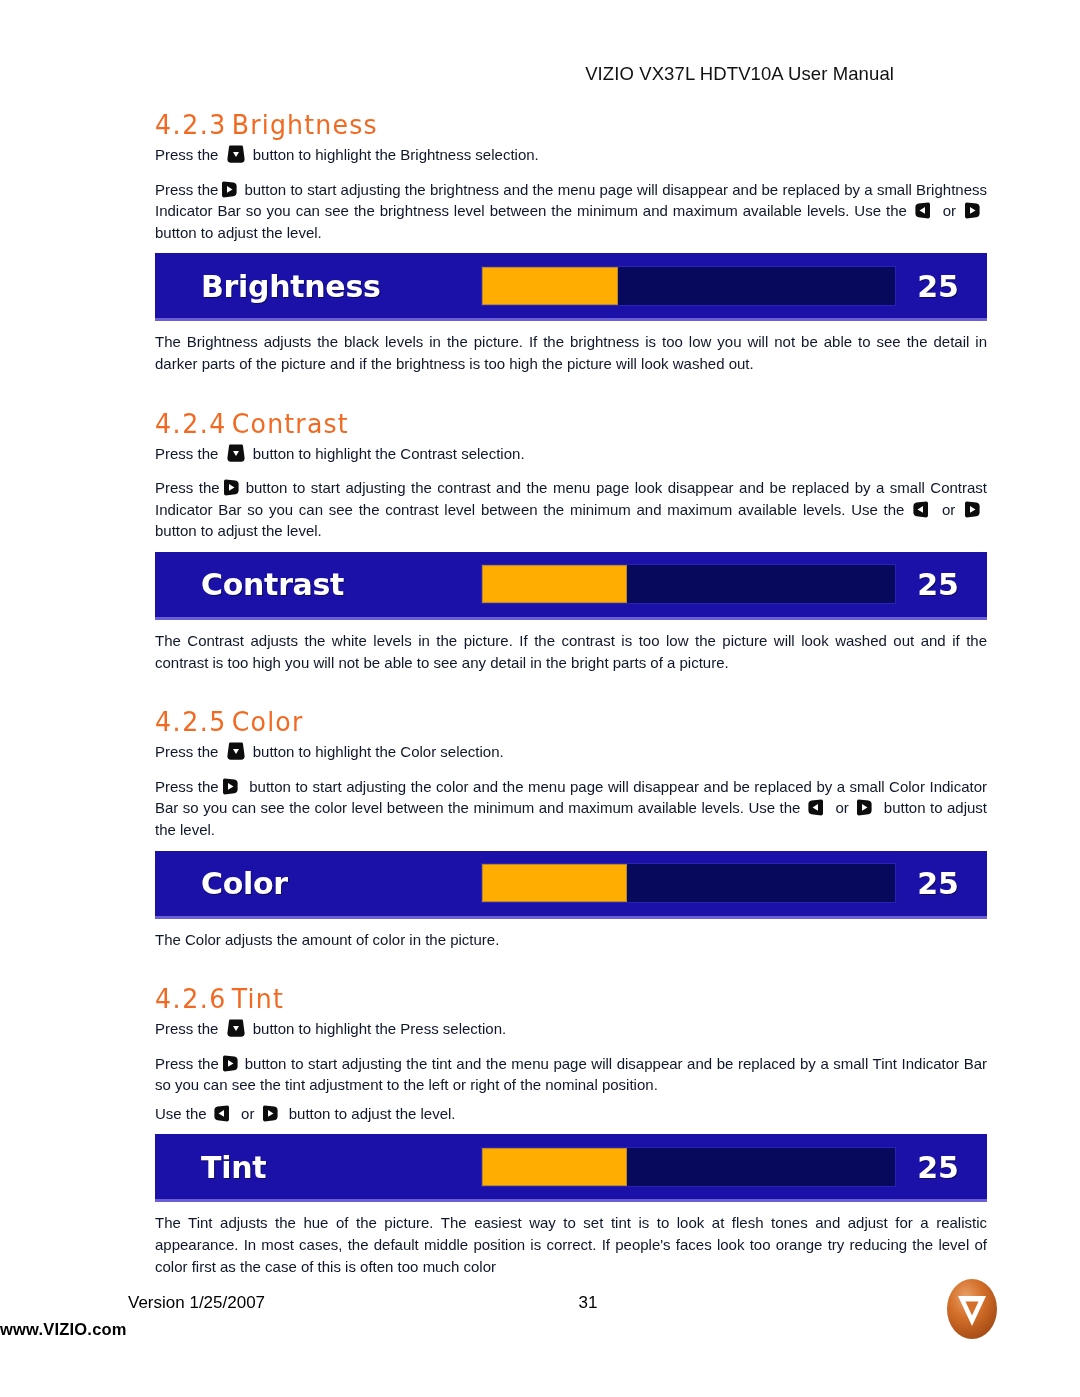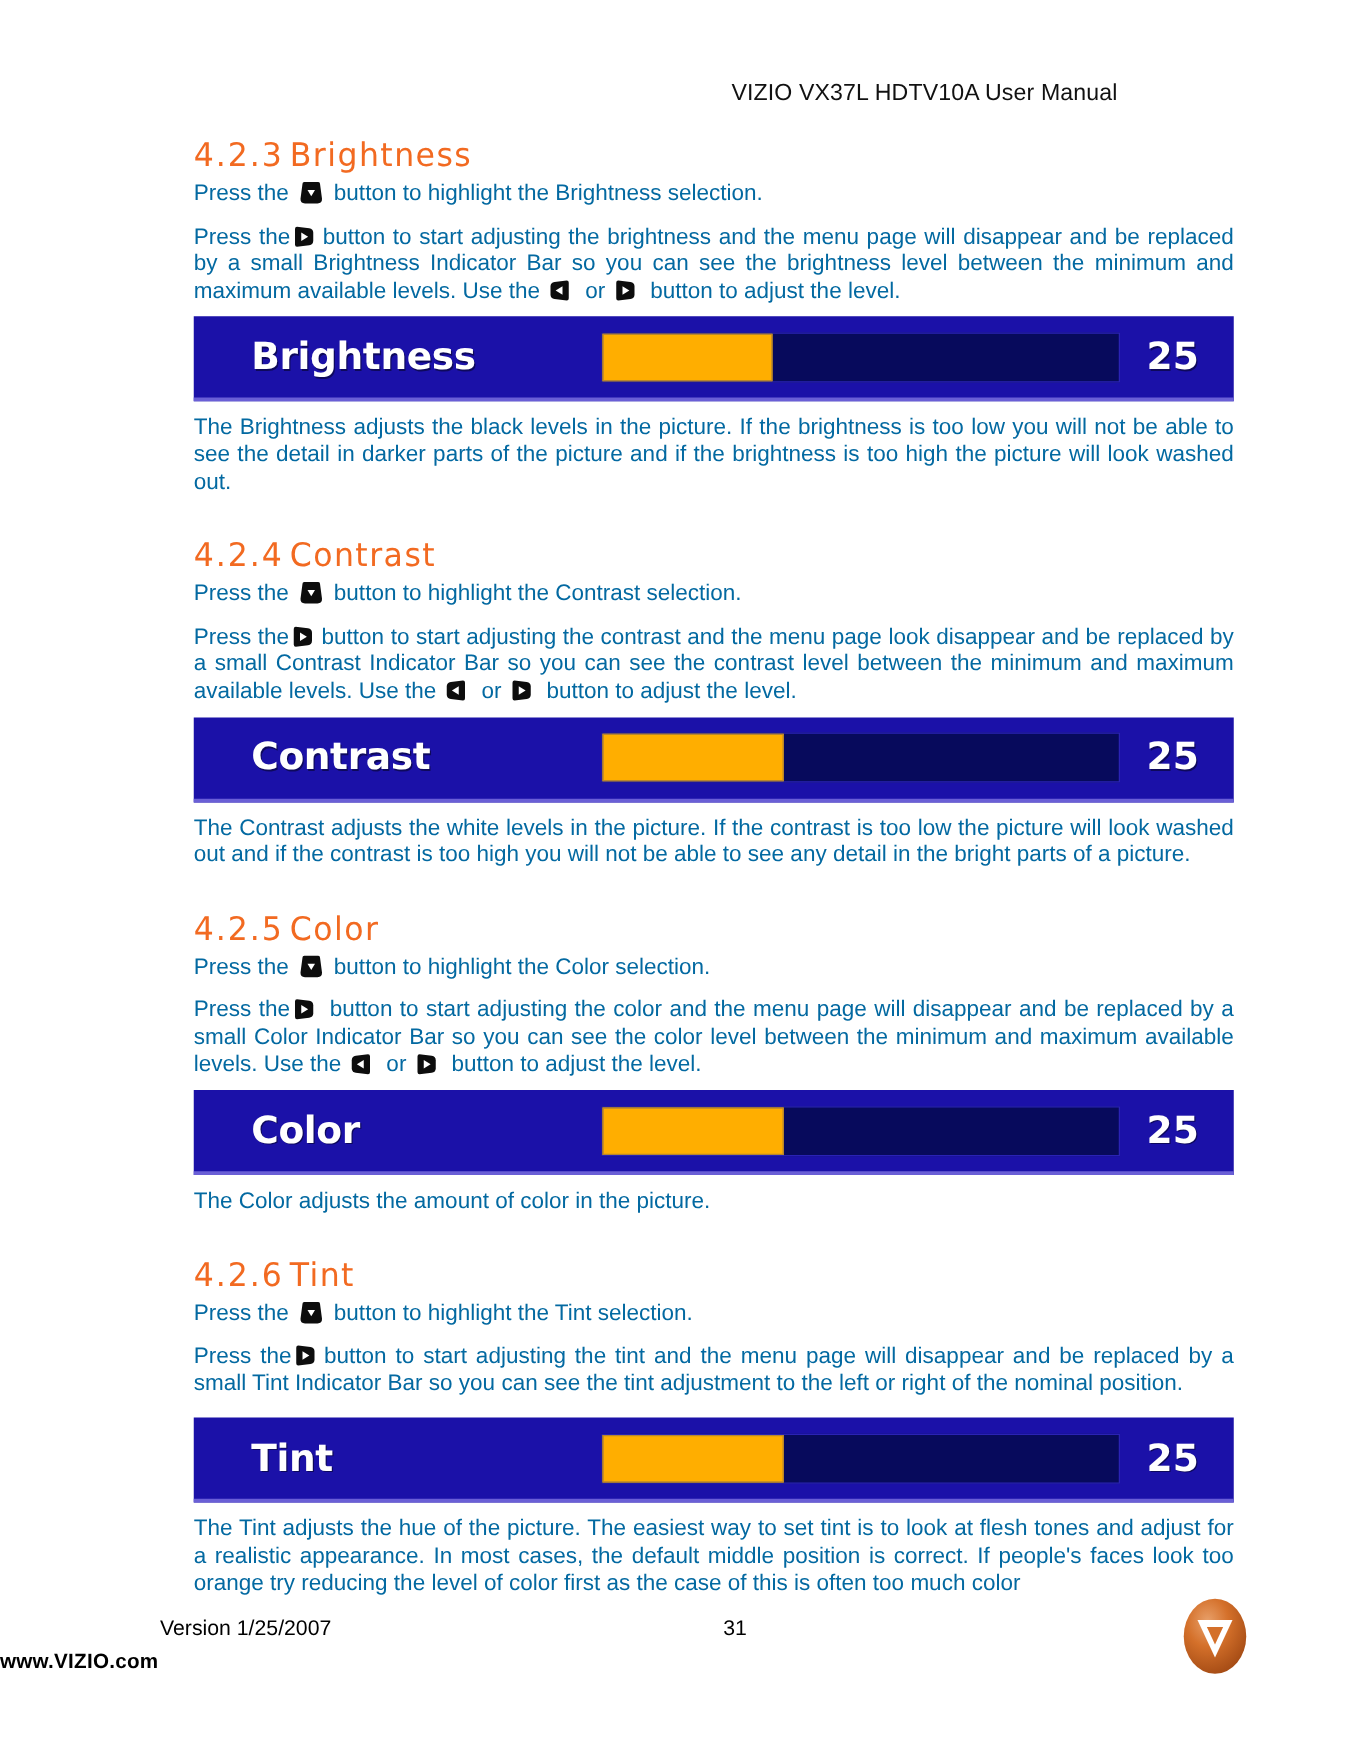--- a/index.html
+++ b/index.html
@@ -60,25 +60,25 @@
     transform-origin: left center;
   }
   .sec-head .num {
     letter-spacing: 1.6px;
     padding-right: 5px;
   }
 
   
   p.para {
     margin: 0 0 0 0;
-    font-size: 18px;
+    font-size: 15px;
     line-height: 21.6px;
     text-align: justify;
     text-justify: inter-word;
-    color: #0369a1;
+    color: #0f172a;
   }
   p.para.nojust { text-align: left; }
   .gap-sm { height: 7px; }
   .gap-md { height: 13px; }
   .gap-xl { height: 34px; }
 
   
   .key {
     display: inline-block;
     vertical-align: -4px;
@@ -361,36 +361,53 @@
     </h2>
 
     <p class="para nojust">
       <span>Press the</span>
       <span class="key">
         <svg width="22" height="19" viewBox="0 0 22 19">
           <path d="M4 2 Q4 0.6 5.4 0.6 L16.6 0.6 Q18 0.6 18 2 L19.6 14 Q19.8 17.6 16 17.8 L6 17.8 Q2.2 17.6 2.4 14 Z" fill="#0d0d0d"></path>
           <path d="M8 7 L14 7 L11 12 Z" fill="#ffffff"></path>
         </svg>
       </span>
-      <span>button to highlight the Tint selection.</span>
+      <span>button to highlight the Press selection.</span>
     </p>
 
     <div class="gap-md"></div>
 
     <p class="para">
       <span>Press the</span><span class="key">
         <svg width="18" height="19" viewBox="0 0 18 19">
           <path d="M2 3.2 Q2 1.4 3.6 1.4 L13.4 2.6 Q16.6 3.2 16.6 6.2 L16.6 12.6 Q16.6 15.6 13.4 16.2 L3.6 17.4 Q2 17.4 2 15.6 Z" fill="#0d0d0d"></path>
           <path d="M7 6 L12.5 9.4 L7 12.8 Z" fill="#ffffff"></path>
         </svg>
       </span><span>button to start adjusting the tint and the menu page will disappear and be replaced by a small Tint Indicator Bar so you can see the tint adjustment to the left or right of the nominal position.</span>
     </p>
 
     <div class="gap-sm"></div>
 
+    <p class="para nojust">
+      <span>Use the</span>
+      <span class="key">
+        <svg width="18" height="19" viewBox="0 0 18 19">
+          <path d="M16 3.2 Q16 1.4 14.4 1.4 L4.6 2.6 Q1.4 3.2 1.4 6.2 L1.4 12.6 Q1.4 15.6 4.6 16.2 L14.4 17.4 Q16 17.4 16 15.6 Z" fill="#0d0d0d"></path>
+          <path d="M11 6 L5.5 9.4 L11 12.8 Z" fill="#ffffff"></path>
+        </svg>
+      </span>
+      <span>or</span>
+      <span class="key">
+        <svg width="18" height="19" viewBox="0 0 18 19">
+          <path d="M2 3.2 Q2 1.4 3.6 1.4 L13.4 2.6 Q16.6 3.2 16.6 6.2 L16.6 12.6 Q16.6 15.6 13.4 16.2 L3.6 17.4 Q2 17.4 2 15.6 Z" fill="#0d0d0d"></path>
+          <path d="M7 6 L12.5 9.4 L7 12.8 Z" fill="#ffffff"></path>
+        </svg>
+      </span>
+      <span>button to adjust the level.</span>
+    </p>
 
     <div class="osd wide">
       <div class="osd-label">Tint</div>
       <div class="osd-track">
         <div class="osd-fill" style="width: 35%;"></div>
       </div>
       <div class="osd-value">25</div>
     </div>
 
     <p class="para">The Tint adjusts the hue of the picture.  The easiest way to set tint is to look at flesh tones and adjust for a realistic appearance.  In most cases, the default middle position is correct.  If people's faces look too orange try reducing the level of color first as the case of this is often too much color</p>

